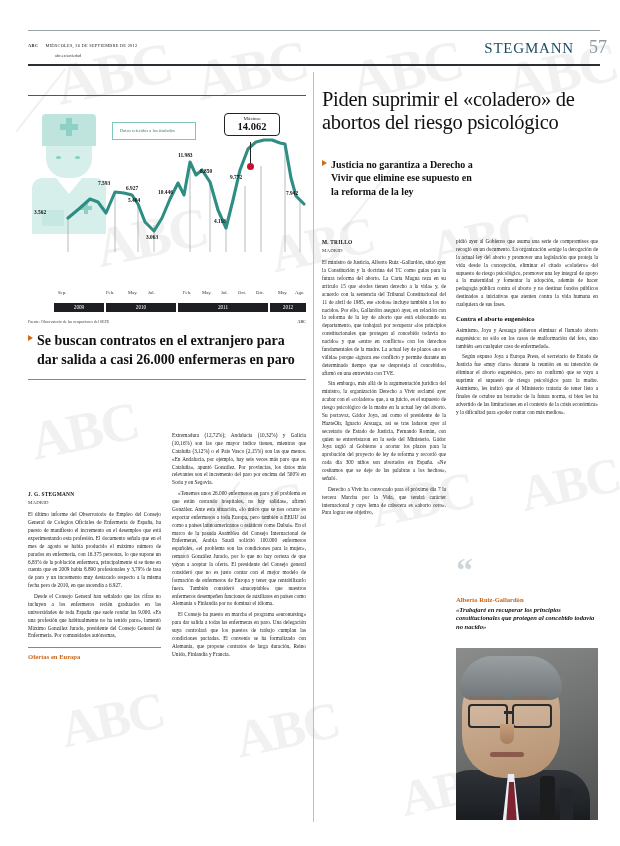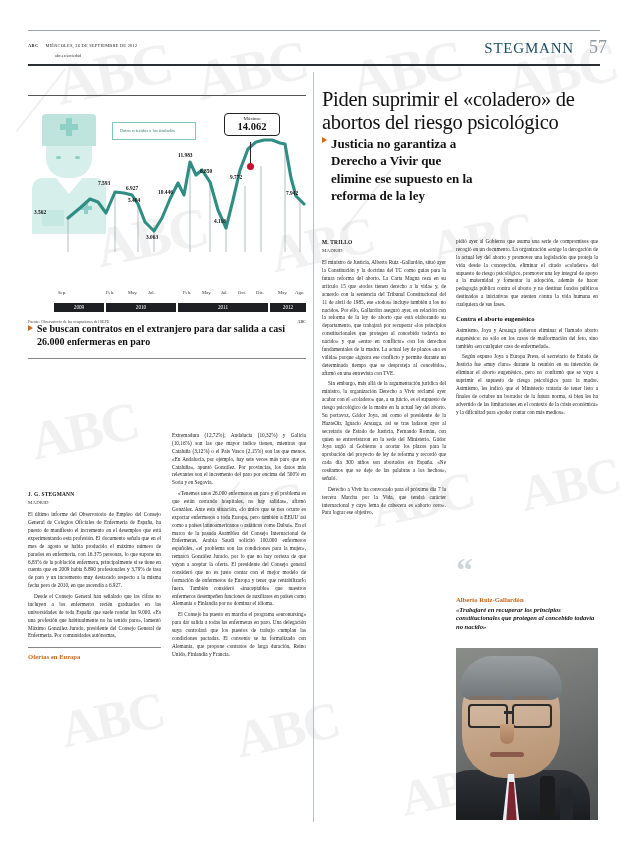--- a/index.html
+++ b/index.html
@@ -73,29 +73,29 @@
   .months{position:absolute;left:0;top:0;width:278px;height:12px;}
   .mlab{position:absolute;font-size:4.7px;color:#333;white-space:nowrap;}
   .yearbar{position:absolute;top:13px;height:8.5px;background:#1d1f22;color:#fff;
            font-size:5.2px;text-align:center;line-height:8.5px;}
   .src{margin-top:3px;font-size:4px;color:#444;}
   .src-abc{float:right;font-size:4px;font-weight:700;color:#555;}
 
   
   .h-left{position:absolute;left:28px;top:322px;width:278px;}
   .h-left .hl{font-size:23.5px;line-height:1.11;font-weight:400;letter-spacing:-.3px;color:#111;}
-  .kicker{font-size:10px;line-height:1.34;font-weight:700;color:#111;
+  .kicker{margin-top:10px;font-size:14px;line-height:1.34;font-weight:700;color:#111;
           position:relative;padding-left:9px;}
   .kicker:before{content:"";position:absolute;left:0;top:2.5px;border-left:5px solid #d06a16;
       border-top:3.2px solid transparent;border-bottom:3.2px solid transparent;}
   .k-rule{height:.8px;background:#888;margin-top:9px;}
 
   .h-right{position:absolute;left:322px;top:88px;width:276px;}
   .h-right .hl{font-size:20.5px;line-height:1.14;letter-spacing:-.3px;color:#111;}
-  .h-right .kicker{font-size:13px;width:150px;margin-top:0;}
+  .h-right .kicker{font-size:10px;width:150px;margin-top:23px;}
 
   
   .byline{font-weight:700;font-size:5.4px;letter-spacing:.2px;color:#111;}
   .byplace{font-size:4.8px;letter-spacing:.2px;color:#333;margin-top:1px;}
   .col{font-size:5.25px;line-height:1.5;text-align:justify;color:#1a1a1a;
        -webkit-hyphens:auto;hyphens:auto;}
   .col p{margin:0 0 3px;}
   .col p.ind{text-indent:6px;}
 
   .lcol1{position:absolute;left:28px;top:490px;width:133px;}

